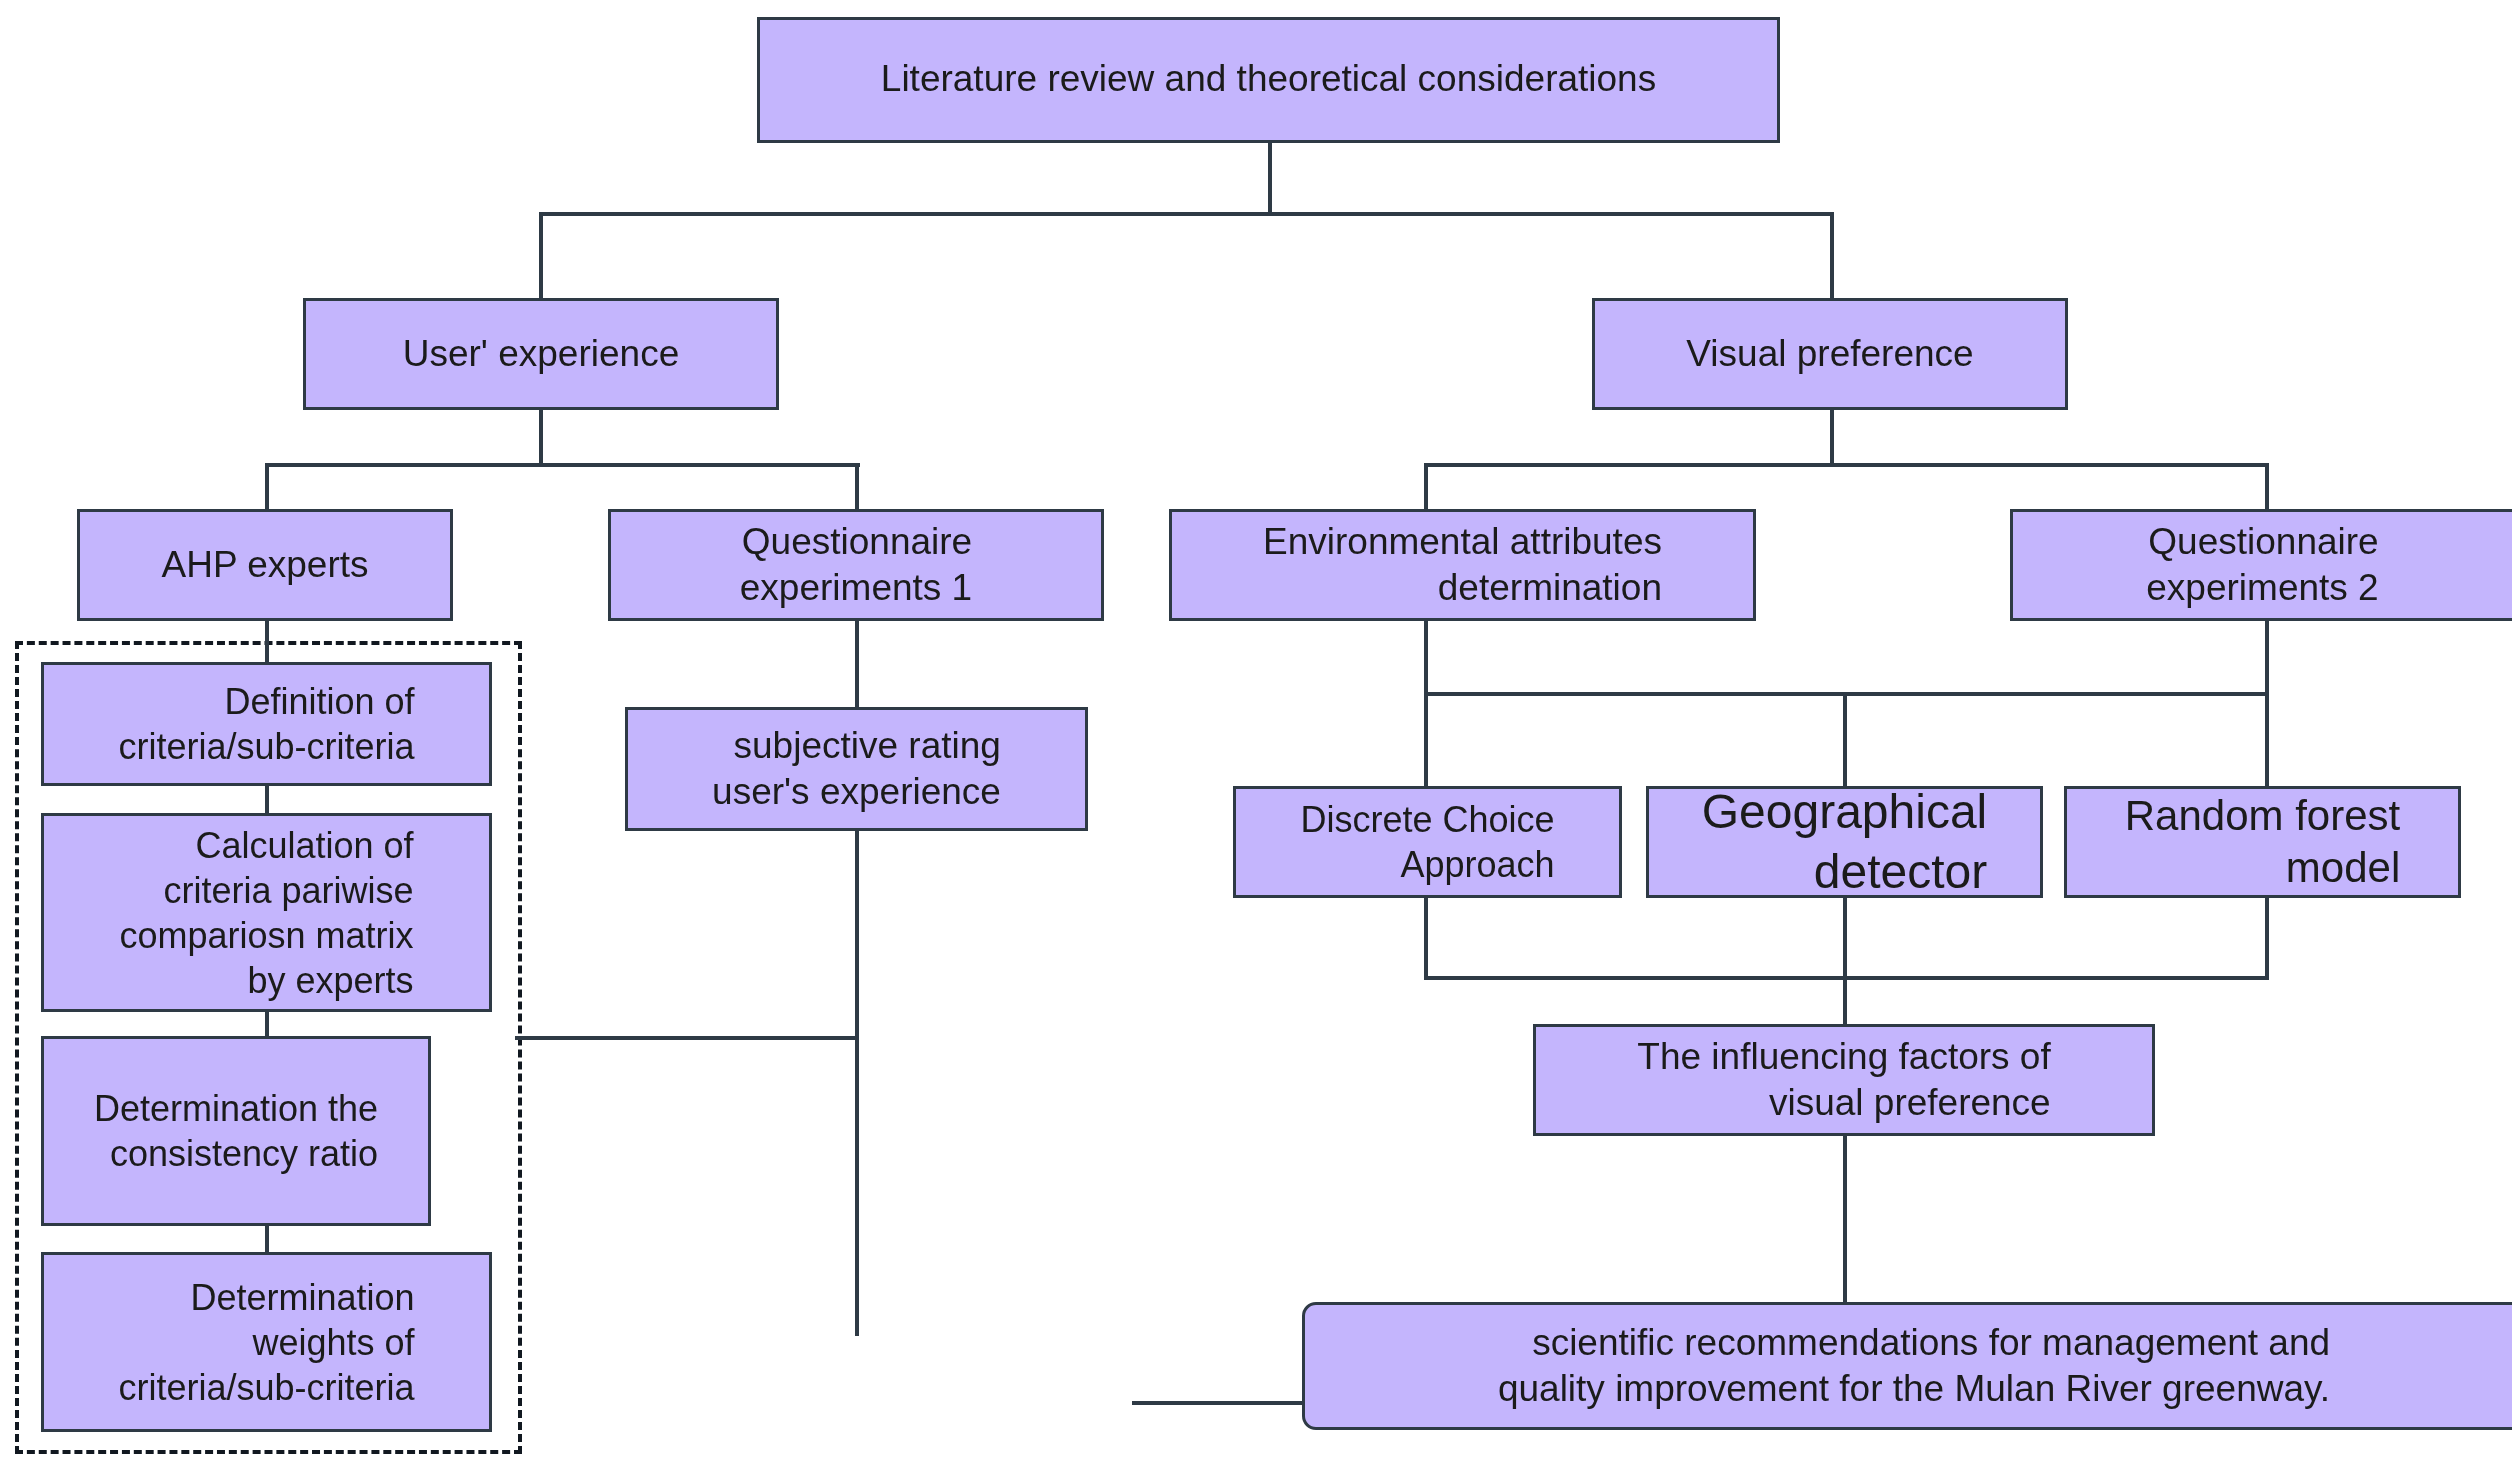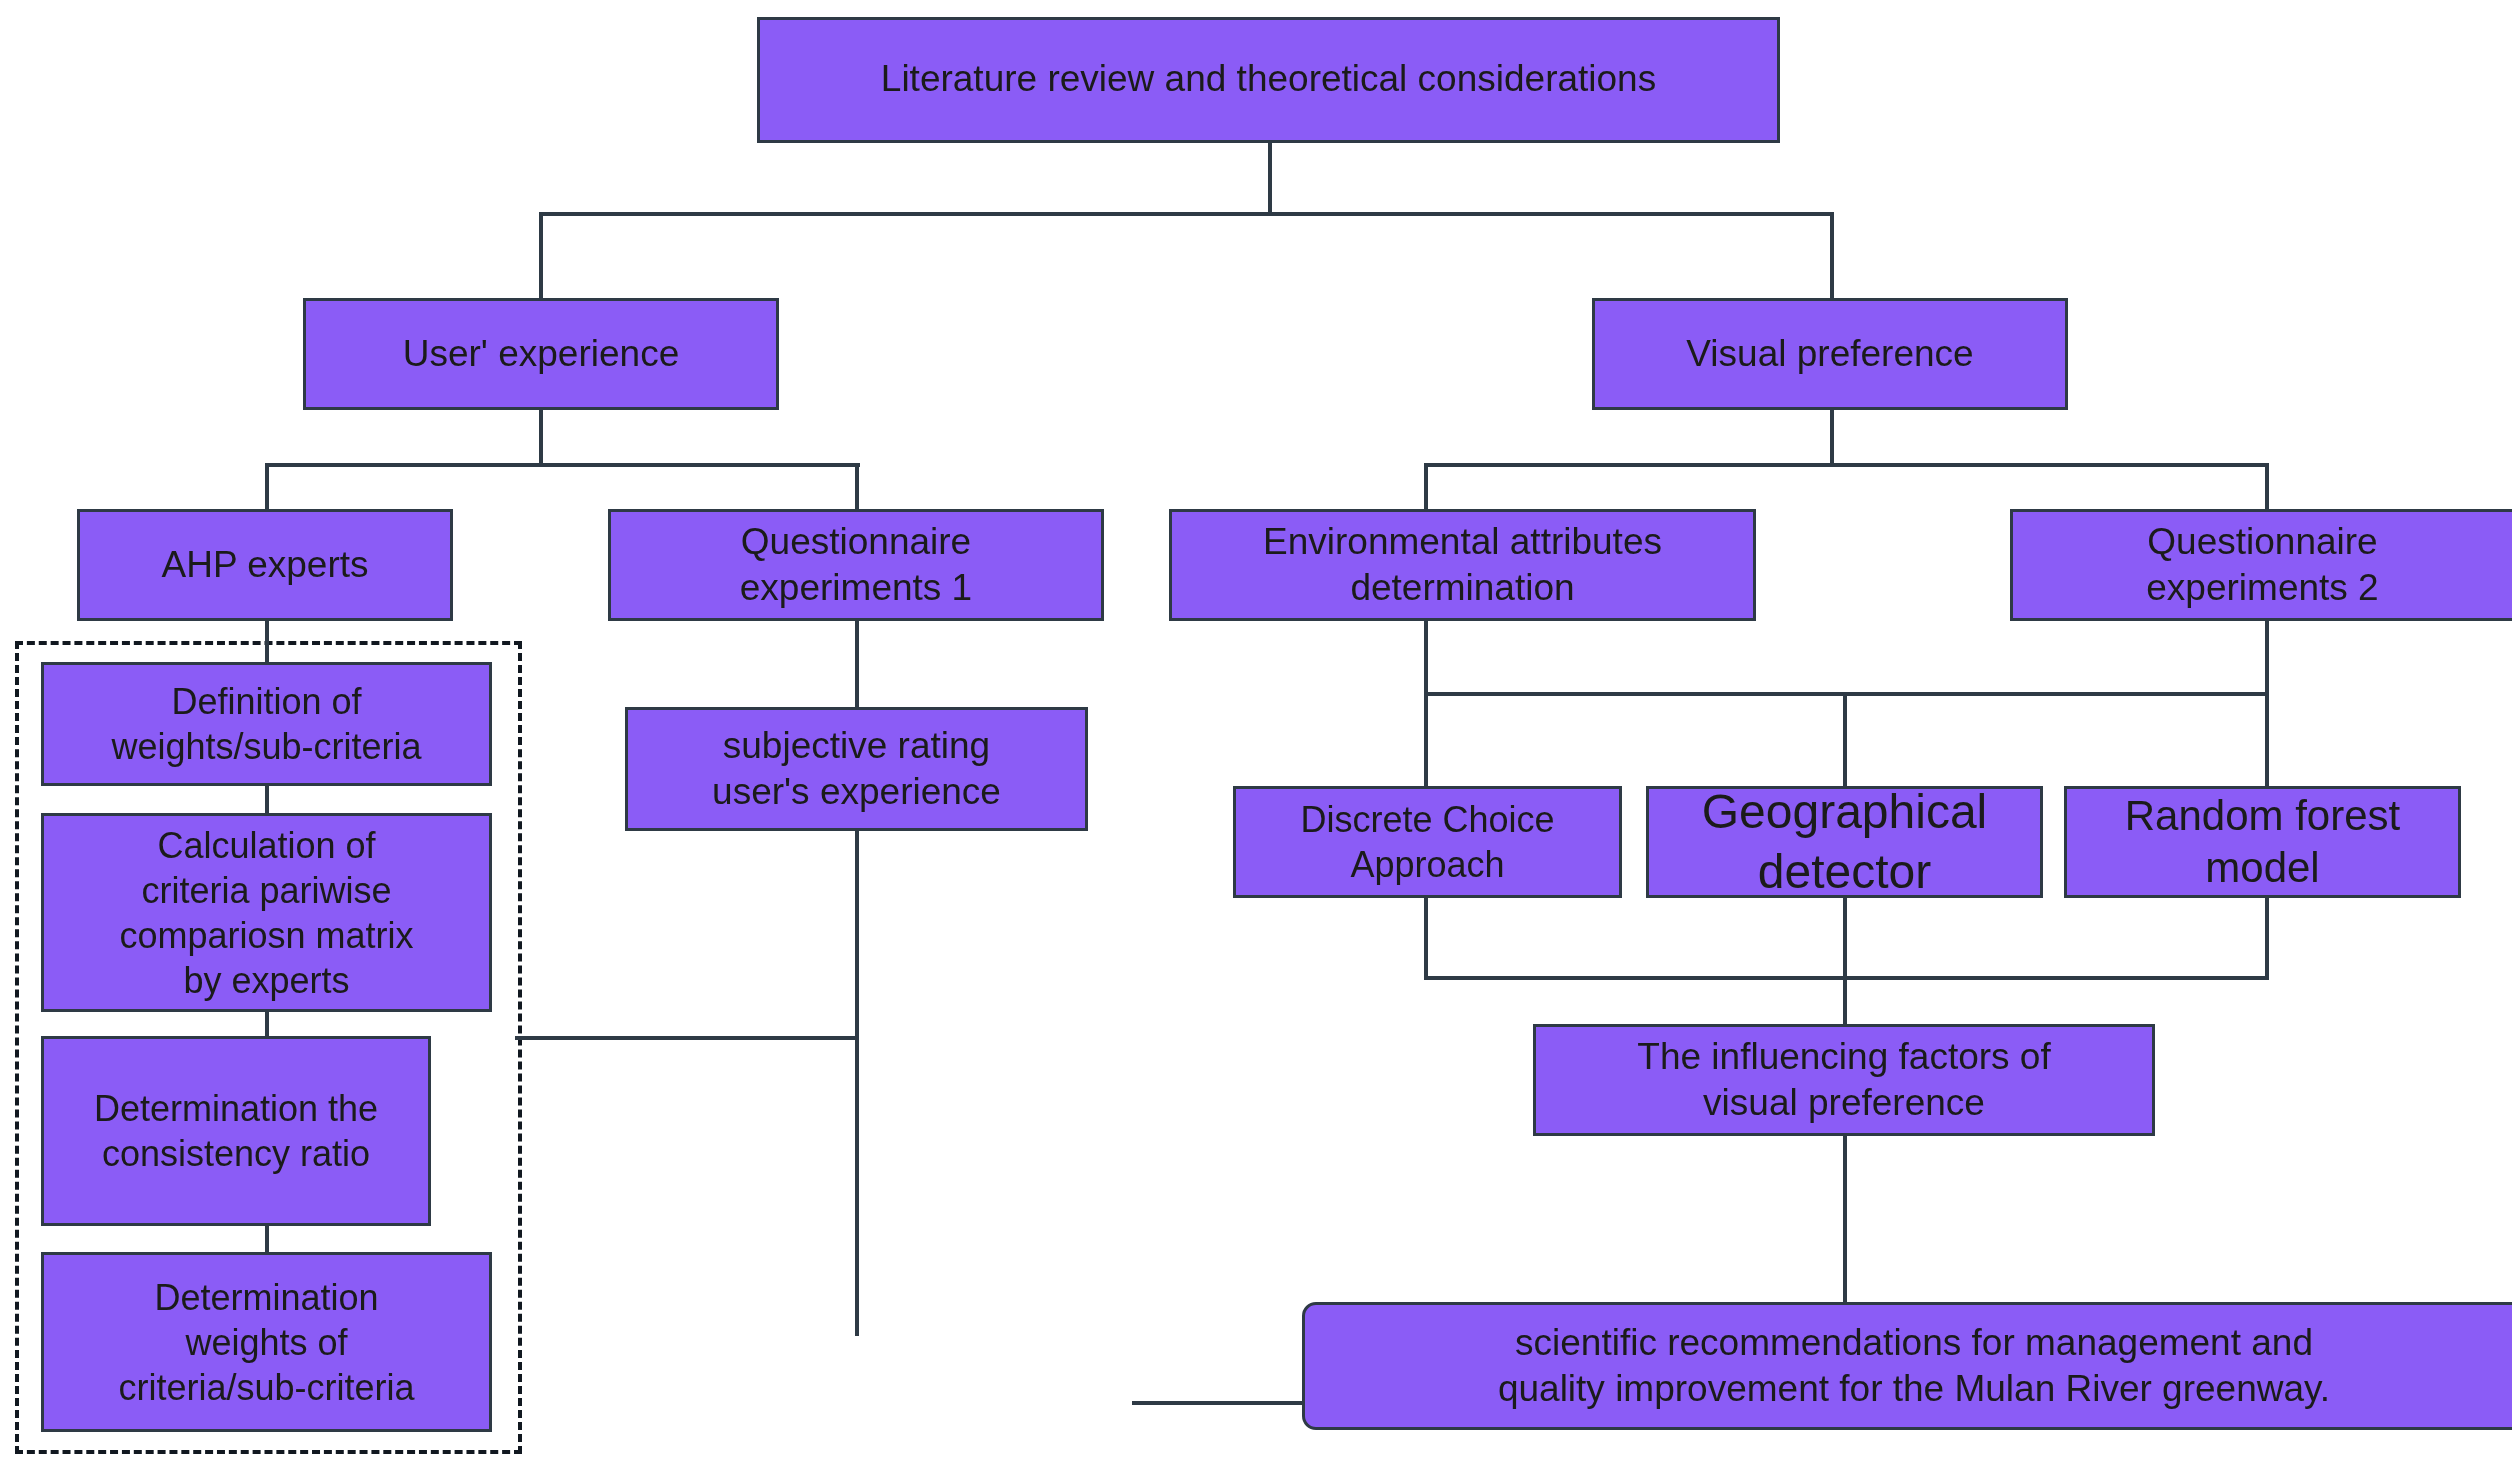--- a/index.html
+++ b/index.html
@@ -15,25 +15,25 @@
     position: relative;
     width: 2512px;
     height: 1463px;
     background: #ffffff;
     overflow: hidden;
   }
   .node {
     position: absolute;
     box-sizing: border-box;
     border: 3.3px solid #2e3a45;
-    background: #8b5cf6;
+    background: #c4b5fd;
     display: flex;
     align-items: center;
     justify-content: center;
-    text-align: center;
+    text-align: right;
     color: #1b1b1b;
     line-height: 1.25;
     z-index: 3;
     padding: 3.3px 8.3px;
     white-space: pre-line;
   }
   .dashed-group {
     position: absolute;
     box-sizing: border-box;
     border: 4.1px dashed #111820;
@@ -108,21 +108,21 @@
   <div class="node" style="left:608px; top:509px; width:496px; height:112px; font-size:37px;">Questionnaire
 experiments 1</div>
 
   <div class="node" style="left:1137px; top:509px; width:587px; height:112px; font-size:37px;margin-left:32px;">Environmental attributes
 determination</div>
 
   <div class="node" style="left:2010px; top:509px; width:505px; height:112px; font-size:37px;">Questionnaire
 experiments 2</div>
 
   <div class="node" style="left:41px; top:662px; width:451px; height:124px; font-size:36px;">Definition of
-weights/sub-criteria</div>
+criteria/sub-criteria</div>
 
   <div class="node" style="left:41px; top:813px; width:451px; height:199px; font-size:36px;">Calculation of
 criteria pariwise
 compariosn matrix
 by experts</div>
 
   <div class="node" style="left:41px; top:1036px; width:390px; height:190px; font-size:36px;">Determination the
 consistency ratio</div>
 
   <div class="node" style="left:41px; top:1252px; width:451px; height:180px; font-size:36px;">Determination

